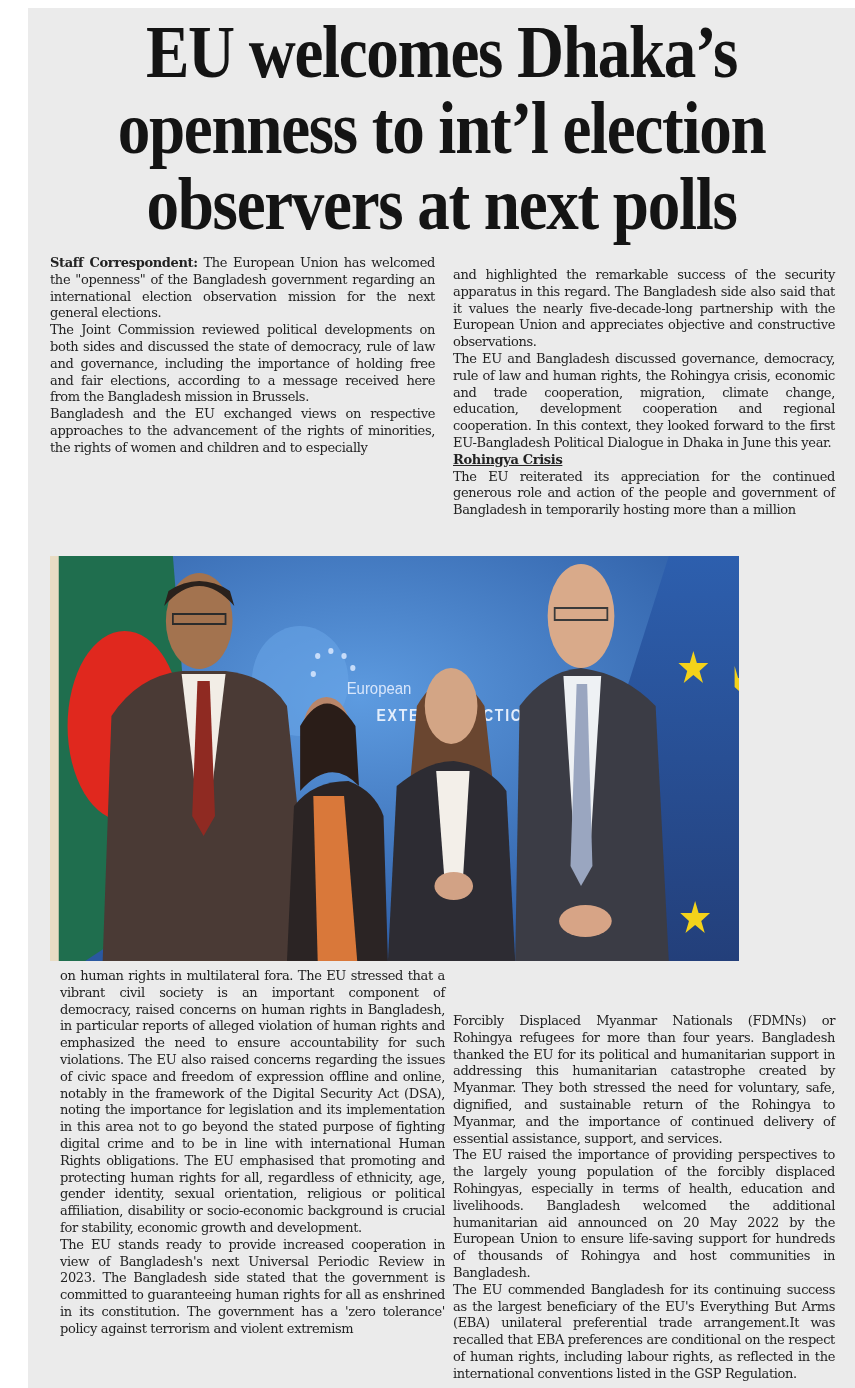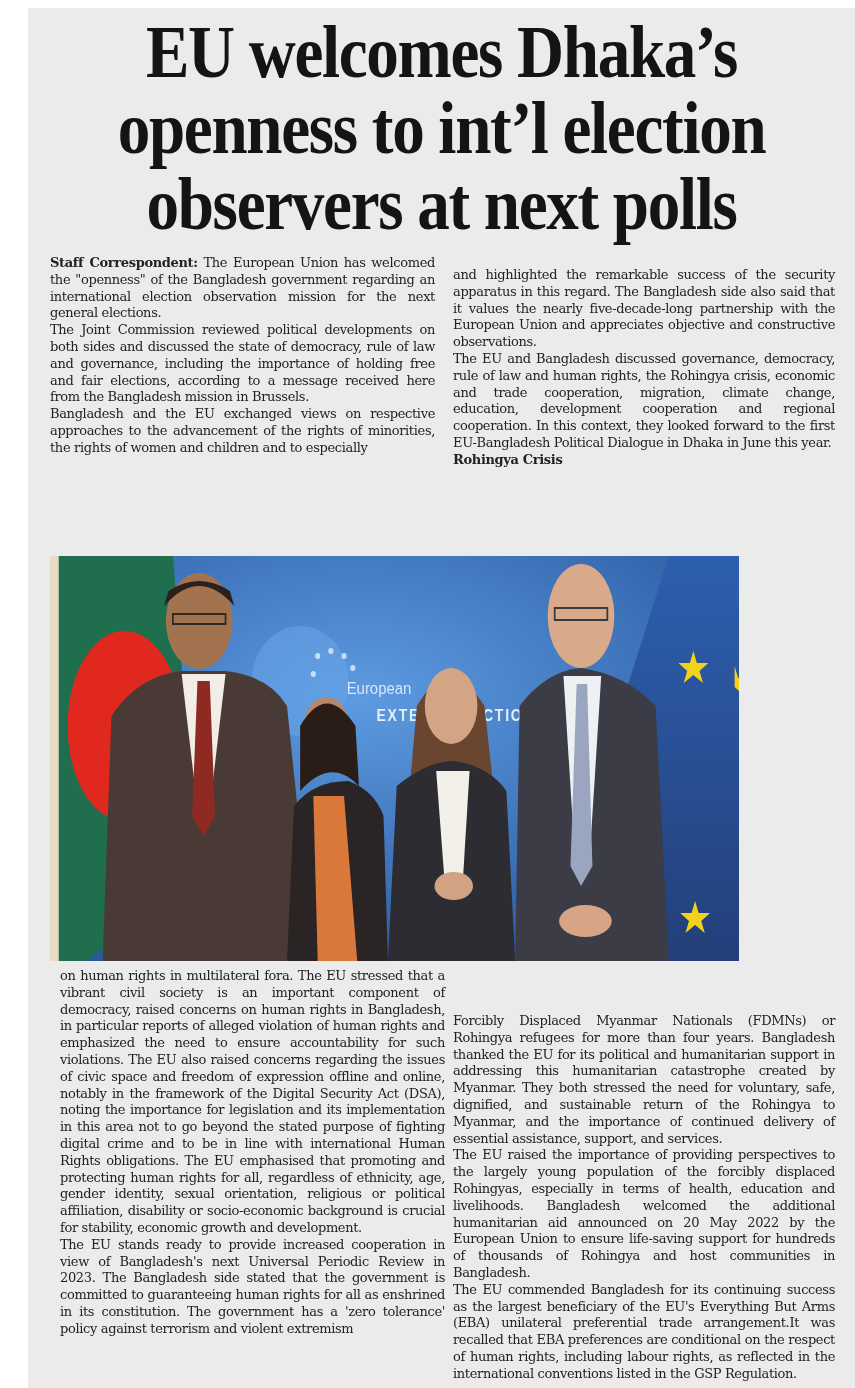--- a/index.html
+++ b/index.html
@@ -26,21 +26,21 @@
     .col {
       position: absolute;
       font-family: "DejaVu Serif", serif;
       font-size: 13px;
       line-height: 16.8px;
       text-align: justify;
       color: #222;
       letter-spacing: -0.35px;
     }
     .col p { margin: 0; }
-    .col .sub { font-weight: bold; }
+    .col .sub { font-weight: bold; text-decoration: underline; }
     .byline { font-weight: bold; }
     .c1 { left: 50px; top: 255px; width: 385px; }
     .c2 { left: 453px; top: 255px; width: 382px; margin-top: 12px; }
     .c3 { left: 60px; top: 968px; width: 385px; }
     .c4 { left: 453px; top: 1013px; width: 382px; }
     .photo {
       position: absolute; left: 50px; top: 556px; width: 689px; height: 405px;
       overflow: hidden;
       background: linear-gradient(180deg, #3f7bc6 0%, #2f66b3 40%, #2a5aa3 100%);
     }
@@ -60,20 +60,21 @@
 <div class="col c1">
   <p><span class="byline">Staff Correspondent:</span> <span>The European Union has welcomed the "openness" of the Bangladesh government regarding an international election observation mission for the next general elections.</span></p>
   <p>The Joint Commission reviewed political developments on both sides and discussed the state of democracy, rule of law and governance, including the importance of holding free and fair elections, according to a message received here from the Bangladesh mission in Brussels.</p>
   <p>Bangladesh and the EU exchanged views on respective approaches to the advancement of the rights of minorities, the rights of women and children and to especially</p>
 </div>
 
 <div class="col c2">
   <p>and highlighted the remarkable success of the security apparatus in this regard. The Bangladesh side also said that it values the nearly five-decade-long partnership with the European Union and appreciates objective and constructive observations.</p>
   <p>The EU and Bangladesh discussed governance, democracy, rule of law and human rights, the Rohingya crisis, economic and trade cooperation, migration, climate change, education, development cooperation and regional cooperation. In this context, they looked forward to the first EU-Bangladesh Political Dialogue in Dhaka in June this year.</p>
   <p class="sub">Rohingya Crisis</p>
+  <p>The EU reiterated its appreciation for the continued generous role and action of the people and government of Bangladesh in temporarily hosting more than a million</p>
 </div>
 
 <div class="photo">
   <svg viewBox="0 0 785 405" preserveAspectRatio="none">
     <defs>
       <radialGradient id="bg" cx="0.45" cy="0.35" r="0.7">
         <stop offset="0" stop-color="#5d9be0"></stop>
         <stop offset="1" stop-color="#2a58a0"></stop>
       </radialGradient>
       <linearGradient id="flr" x1="0" y1="0" x2="0" y2="1">

